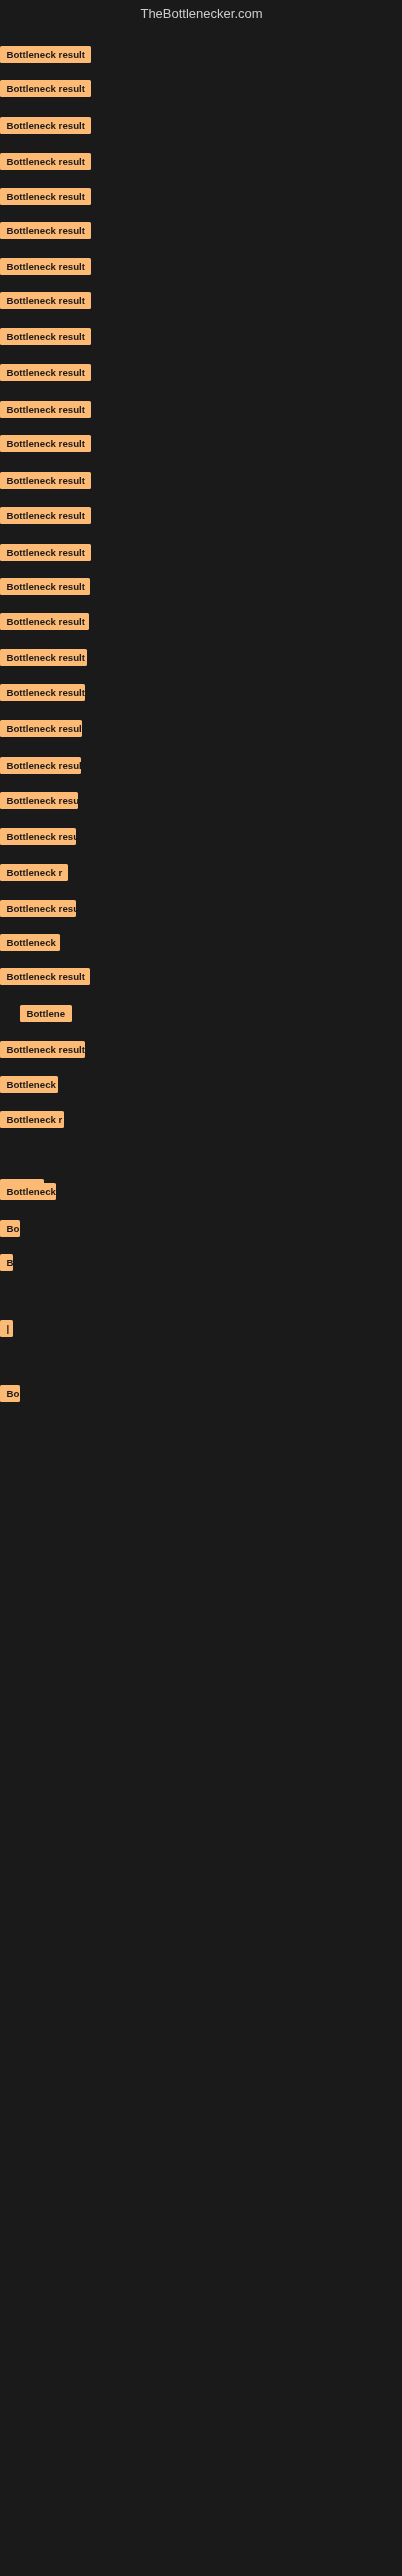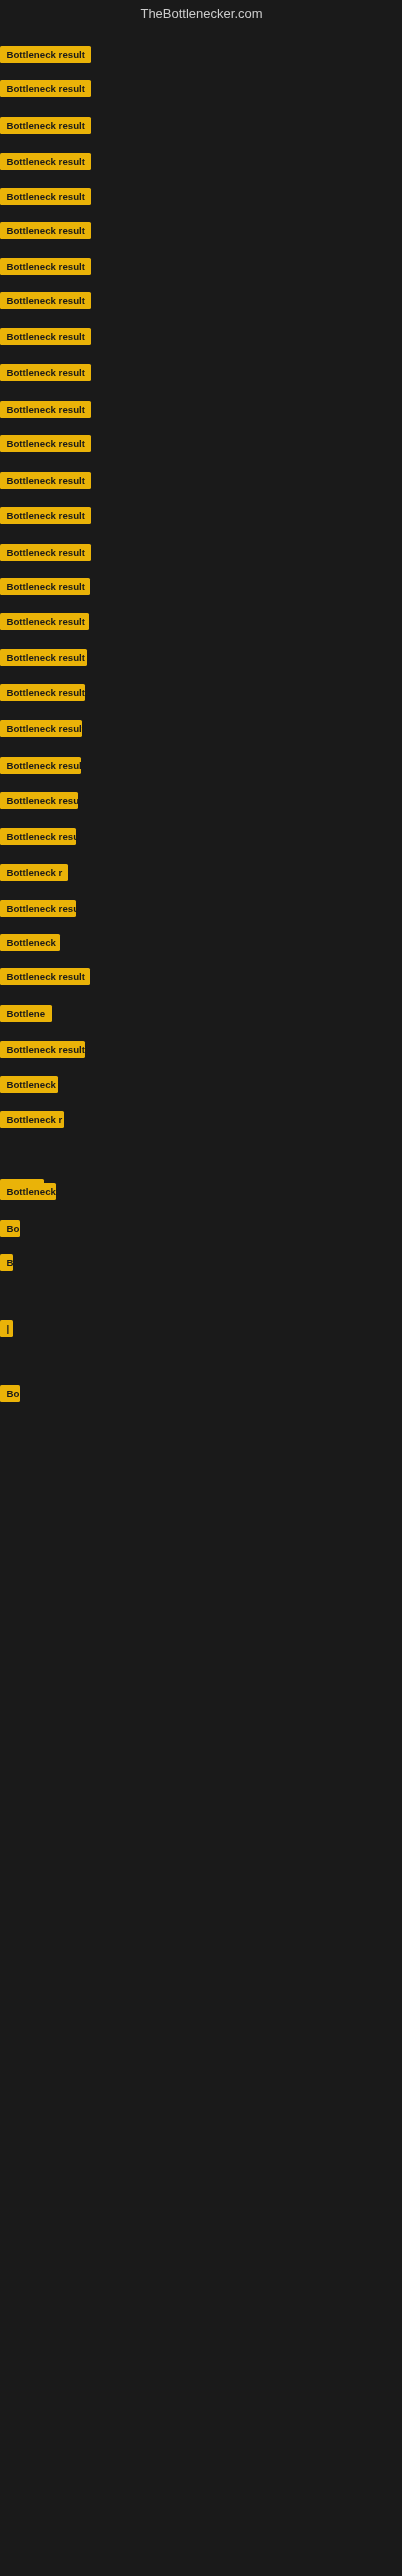--- a/index.html
+++ b/index.html
@@ -23,21 +23,21 @@
       padding: 6.4px 0;
       font-weight: normal;
     }
 
     .bottleneck-item {
       position: absolute;
       left: 0;
     }
 
     .bottleneck-badge {
-      background-color: #eab308;
+      background-color: #fdba74;
       color: #1a1a1a;
       font-size: 9.7px;
       font-weight: bold;
       padding: 3.2px 6.4px;
       border-radius: 1.6px;
       display: inline-block;
       white-space: nowrap;
       overflow: hidden;
     }
   </style>
@@ -66,21 +66,21 @@
 <div class="bottleneck-item" style="top: 649px; left: 0px;"><div class="bottleneck-badge" style="max-width: 87px;">Bottleneck result</div></div>
 <div class="bottleneck-item" style="top: 684px; left: 0px;"><div class="bottleneck-badge" style="max-width: 85px;">Bottleneck result</div></div>
 <div class="bottleneck-item" style="top: 720px; left: 0px;"><div class="bottleneck-badge" style="max-width: 82px;">Bottleneck result</div></div>
 <div class="bottleneck-item" style="top: 757px; left: 0px;"><div class="bottleneck-badge" style="max-width: 81px;">Bottleneck result</div></div>
 <div class="bottleneck-item" style="top: 792px; left: 0px;"><div class="bottleneck-badge" style="max-width: 78px;">Bottleneck result</div></div>
 <div class="bottleneck-item" style="top: 828px; left: 0px;"><div class="bottleneck-badge" style="max-width: 76px;">Bottleneck result</div></div>
 <div class="bottleneck-item" style="top: 864px; left: 0px;"><div class="bottleneck-badge" style="max-width: 68px;">Bottleneck r</div></div>
 <div class="bottleneck-item" style="top: 900px; left: 0px;"><div class="bottleneck-badge" style="max-width: 76px;">Bottleneck resu</div></div>
 <div class="bottleneck-item" style="top: 934px; left: 0px;"><div class="bottleneck-badge" style="max-width: 60px;">Bottleneck</div></div>
 <div class="bottleneck-item" style="top: 968px; left: 0px;"><div class="bottleneck-badge" style="max-width: 90px;">Bottleneck result</div></div>
-<div class="bottleneck-item" style="top: 1005px; left: 0px;"><div class="bottleneck-badge" style="max-width: 52px;">Bottlene</div></div>
+<div class="bottleneck-item" style="top: 1005px; left: 0px;"><div class="bottleneck-badge" style="max-width: 52px; margin-left: 20px;">Bottlene</div></div>
 <div class="bottleneck-item" style="top: 1041px; left: 0px;"><div class="bottleneck-badge" style="max-width: 85px;">Bottleneck result</div></div>
 <div class="bottleneck-item" style="top: 1076px; left: 0px;"><div class="bottleneck-badge" style="max-width: 58px;">Bottleneck</div></div>
 <div class="bottleneck-item" style="top: 1111px; left: 0px;"><div class="bottleneck-badge" style="max-width: 64px;">Bottleneck r</div></div>
 <div class="bottleneck-item" style="top: 1147px; left: 0px; margin-top: 32px;"><div class="bottleneck-badge" style="max-width: 44px;">Bottler</div></div>
 <div class="bottleneck-item" style="top: 1183px; left: 0px;"><div class="bottleneck-badge" style="max-width: 56px;">Bottleneck</div></div>
 <div class="bottleneck-item" style="top: 1220px; left: 0px;"><div class="bottleneck-badge" style="max-width: 20px;">Bo</div></div>
 <div class="bottleneck-item" style="top: 1254px; left: 0px;"><div class="bottleneck-badge" style="max-width: 11.3px;">B</div></div>
 <div class="bottleneck-item" style="top: 1320px; left: 0px;"><div class="bottleneck-badge" style="max-width: 6.4px;">|</div></div>
 <div class="bottleneck-item" style="top: 1385px; left: 0px;"><div class="bottleneck-badge" style="max-width: 20px;">Bo</div></div>
 

